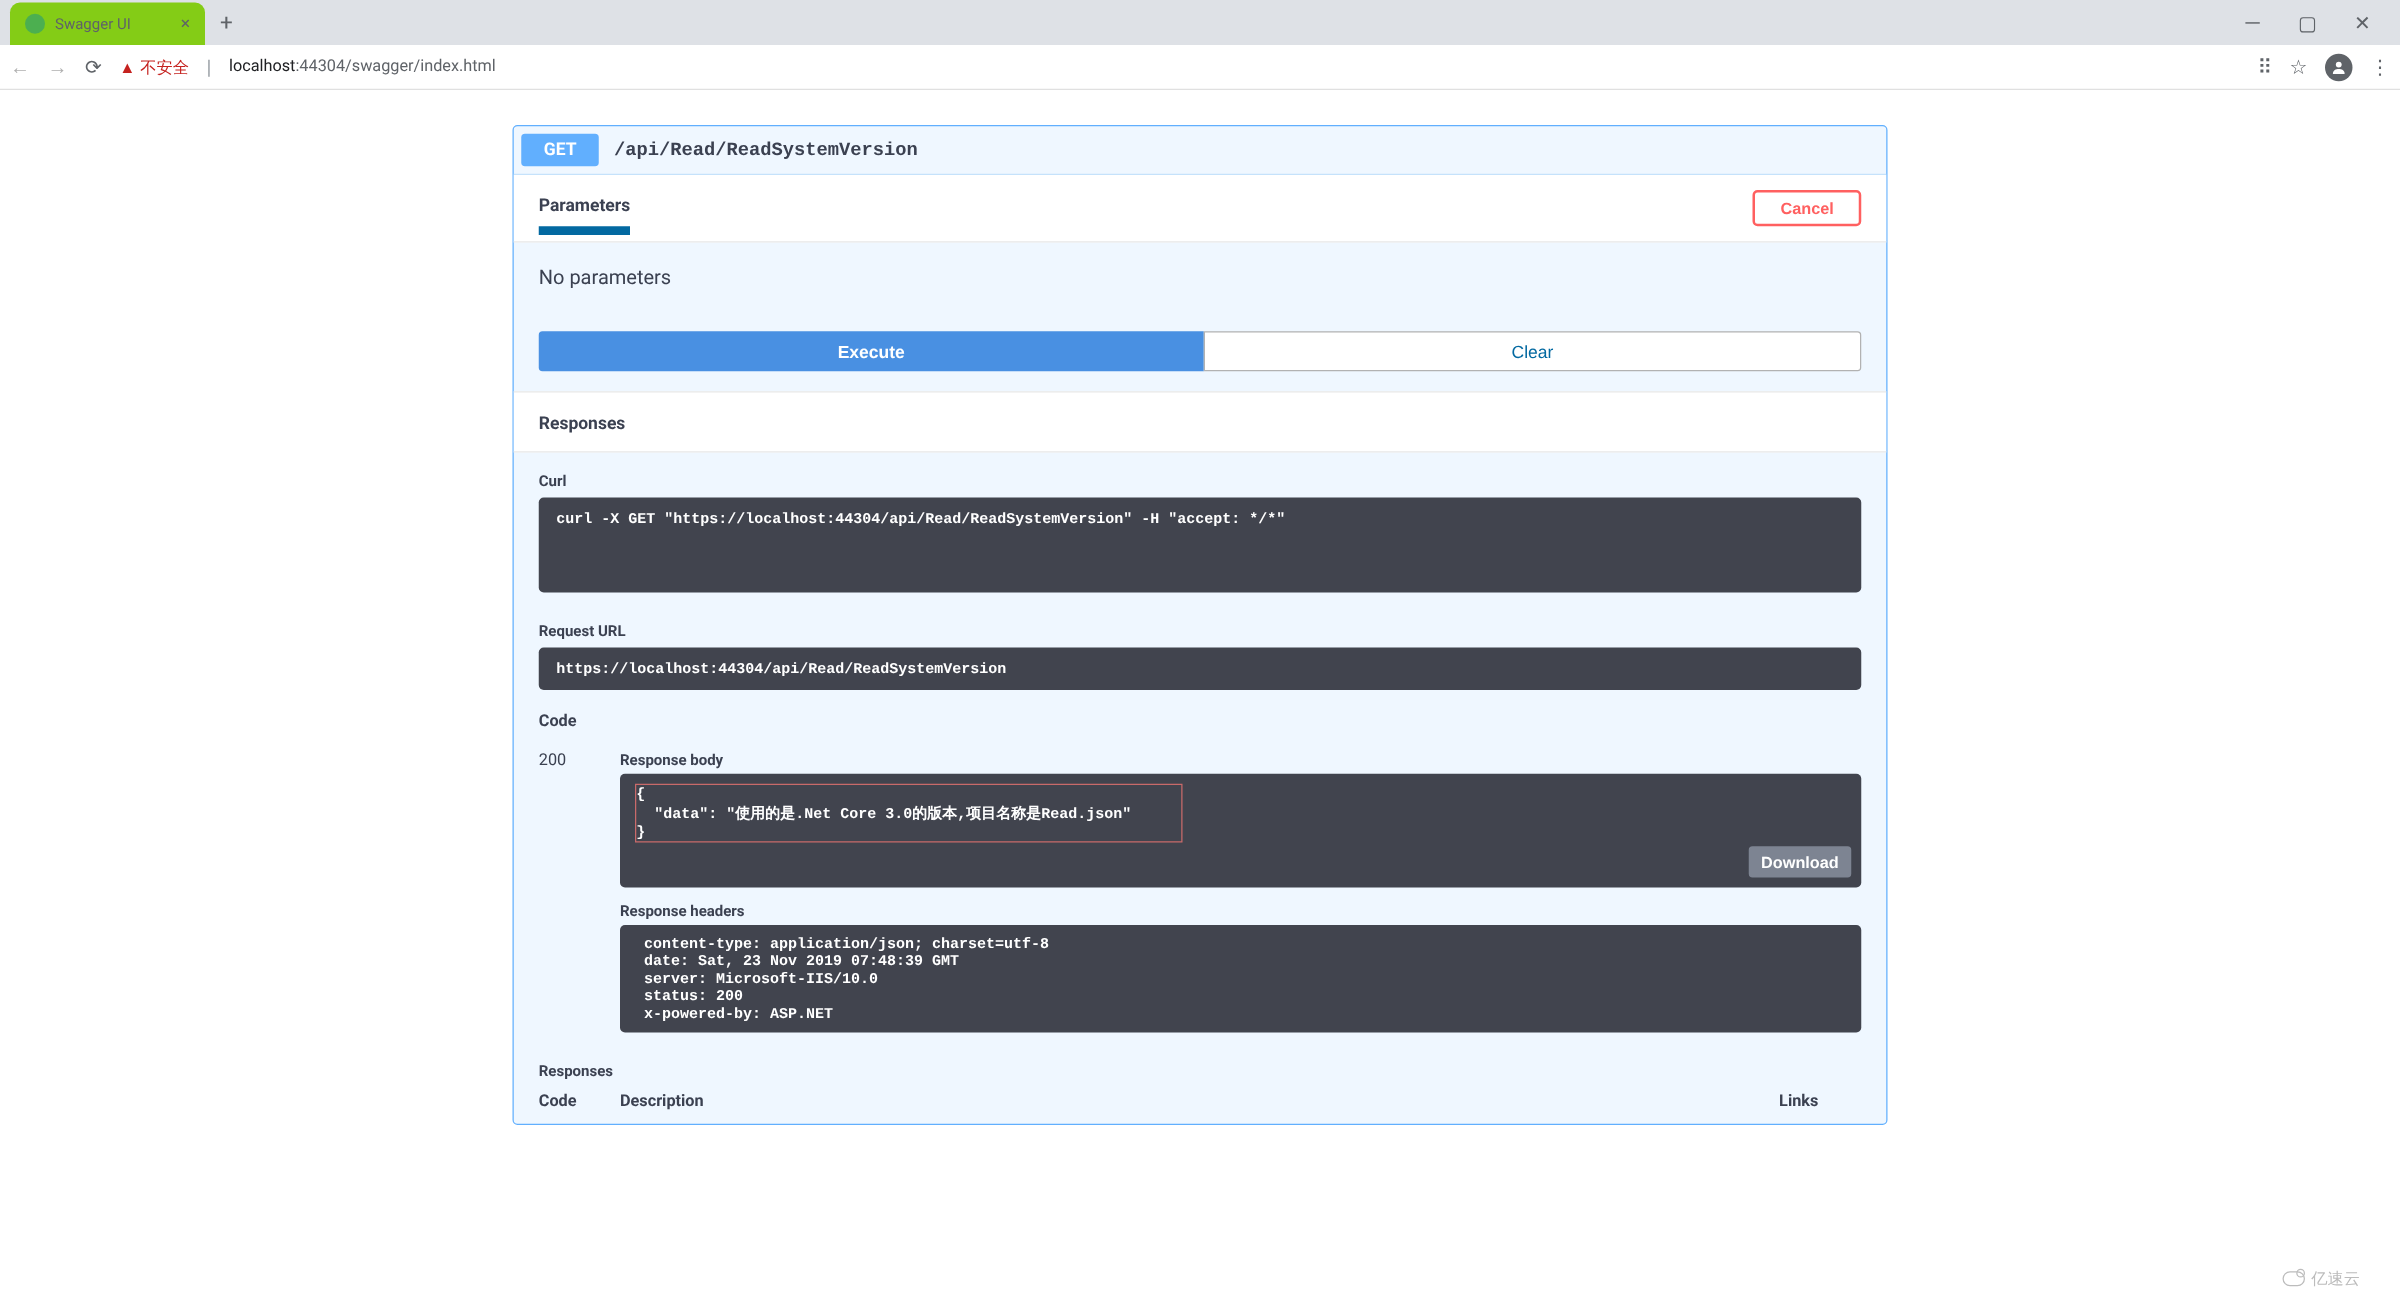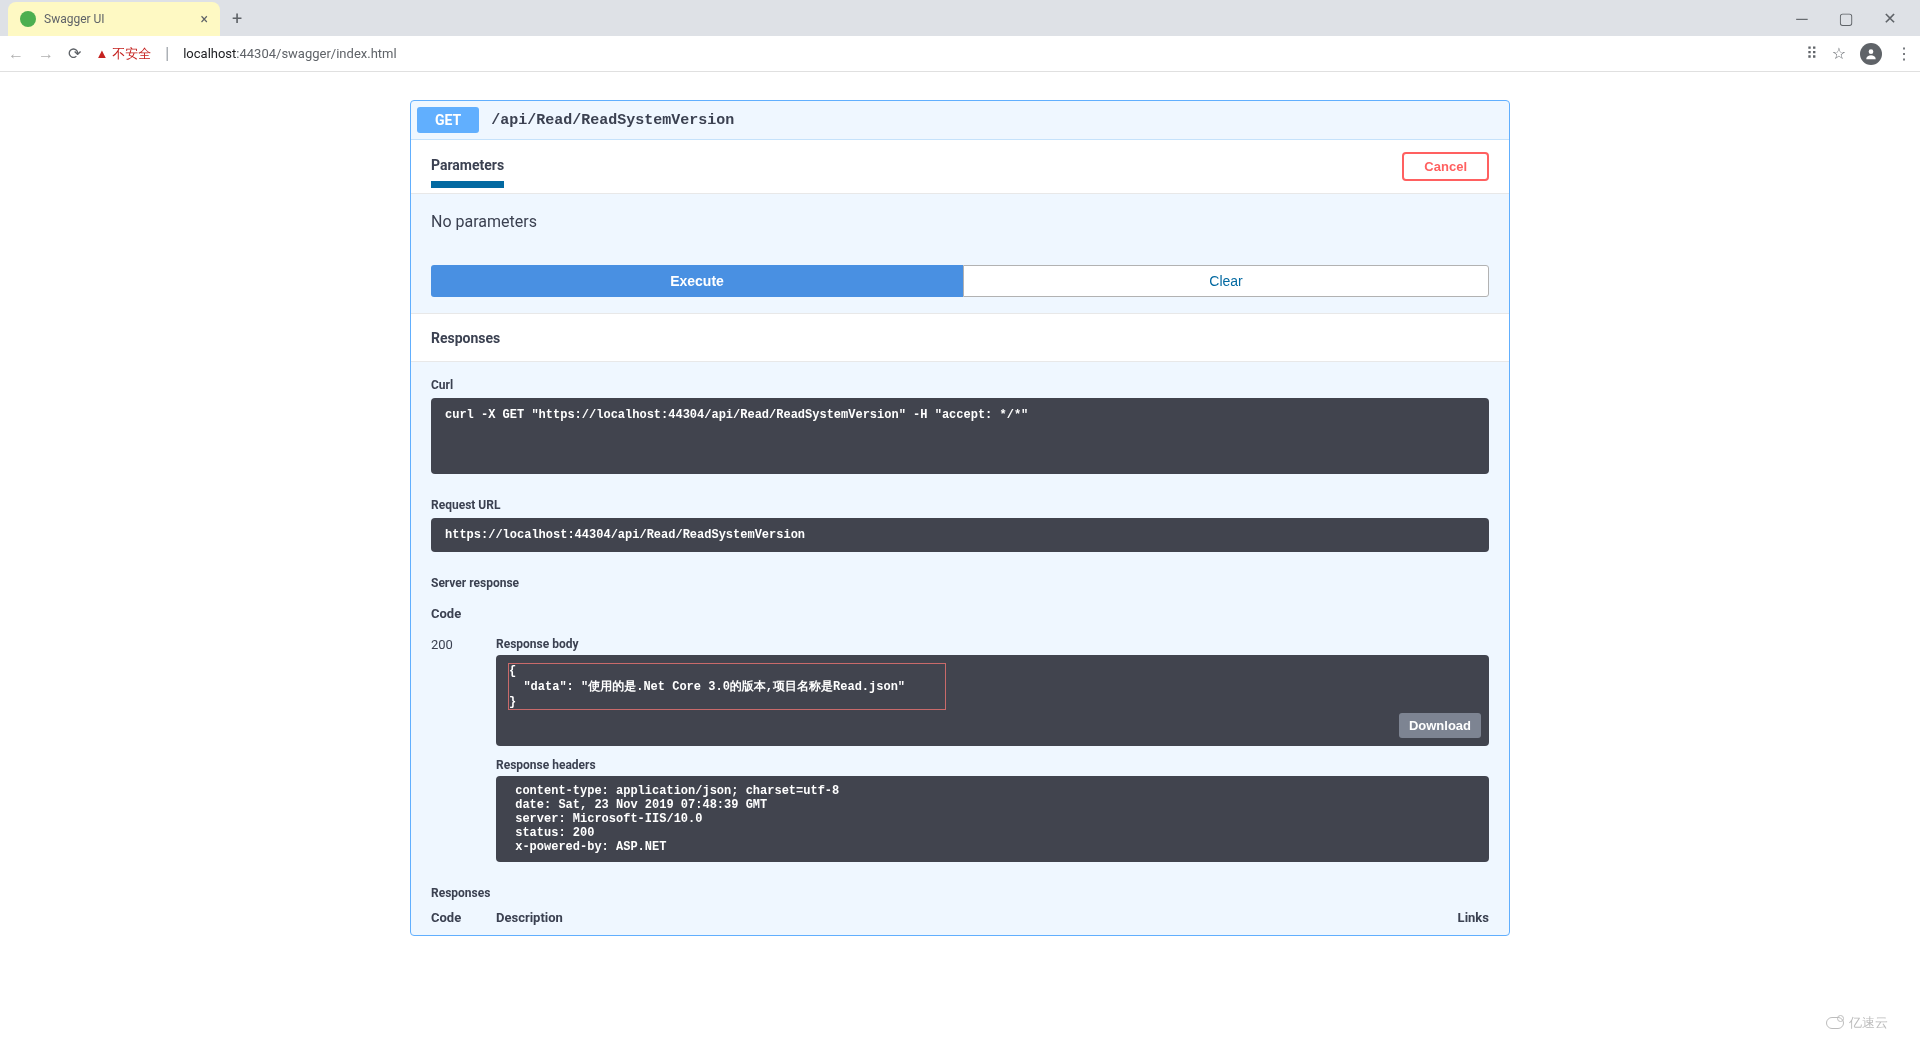--- a/index.html
+++ b/index.html
@@ -1,21 +1,21 @@
 <!DOCTYPE html>
 <html><head>
 <meta charset="utf-8">
 <style>
 * { margin: 0; padding: 0; box-sizing: border-box; }
 body { font-family: -apple-system, BlinkMacSystemFont, "Segoe UI", Roboto, sans-serif; background: #fff; overflow: hidden; }
 
 
 .browser-chrome { background: #dee1e6; }
 .tab-bar { display: flex; align-items: center; height: 36px; padding: 0 8px; }
-.tab { display: flex; align-items: center; background: #fef9c3; border-radius: 8px 8px 0 0; height: 34px; padding: 0 12px; width: 212px; margin-top: 2px; gap: 8px; }
+.tab { display: flex; align-items: center; background: #84cc16; border-radius: 8px 8px 0 0; height: 34px; padding: 0 12px; width: 156px; margin-top: 2px; gap: 8px; }
 .tab-favicon { width: 16px; height: 16px; background: #4caf50; border-radius: 50%; flex-shrink: 0; }
 .tab-title { font-size: 12px; color: #5f6368; flex: 1; white-space: nowrap; overflow: hidden; }
 .tab-close { font-size: 14px; color: #5f6368; cursor: pointer; }
 .new-tab { font-size: 18px; color: #5f6368; margin-left: 12px; cursor: pointer; }
 .window-controls { margin-left: auto; display: flex; gap: 16px; padding-right: 8px; }
 .win-ctrl { width: 28px; height: 28px; display: flex; align-items: center; justify-content: center; color: #5f6368; cursor: pointer; }
 .address-bar { display: flex; align-items: center; background: #fff; height: 36px; padding: 0 8px; gap: 14px; border-bottom: 1px solid #e0e0e0; }
 .nav-btn { color: #5f6368; cursor: pointer; font-size: 16px; display:flex; align-items:center; }
 .nav-btn.disabled { color: #b0b0b0; }
 .security-warn { display: flex; align-items: center; gap: 4px; font-size: 13px; color: #c5221f; }
@@ -46,21 +46,21 @@
 .clear-btn { flex: 1; background: #fff; color: #0369a1; border: 1px solid #b2b2b2; padding: 4px; font-weight: 400; font-size: 14px; cursor: pointer; border-radius: 0 3px 3px 0; }
 .responses-header { padding: 14px 20px; background: #fff; border-top: 1px solid #e8e8e8; border-bottom: 1px solid #e8e8e8; }
 .responses-title { font-size: 14px; font-weight: 700; color: #3b4151; }
 .resp-section { padding: 16px 20px 8px 20px; }
 .resp-label { font-size: 12px; font-weight: 700; color: #3b4151; margin-bottom: 6px; }
 .code-block { background: #41444e; color: #fff; padding: 10px 14px; border-radius: 4px; font-family: "Courier New", monospace; font-size: 12px; white-space: pre; overflow: auto; min-height: 26px; font-weight: 600;}
 .code-block.tall { min-height: 76px; }
 .table-head { display: flex; padding: 10px 20px; font-size: 13px; font-weight: 700; color: #3b4151; }
 .col-code { width: 65px; }
 .col-details { flex: 1; }
-.col-links { width: 100px; text-align: right; }
+.col-links { width: 100px; text-align: center; }
 .resp-row { display: flex; padding: 6px 20px; }
 .code-val { width: 65px; font-size: 13px; color: #3b4151; }
 .details-col { flex: 1; }
 .sub-label { font-size: 12px; font-weight: 700; color: #3b4151; margin-bottom: 4px; }
 .body-block { background: #41444e; color: #fff; padding: 8px 12px; border-radius: 4px; font-family: "Courier New", monospace; font-size: 12px; white-space: pre; position: relative; margin-bottom: 12px; font-weight:600;}
 .body-hl { border: 1px solid #c96a6a; display: inline-block; padding-right: 40px; }
 .download-btn { position: absolute; right: 8px; bottom: 8px; background: #7d8492; color: #fff; border: none; padding: 5px 10px; font-weight: 700; font-size: 13px; border-radius: 3px; cursor: pointer; }
 .sub-sec-label { font-size: 12px; font-weight: 700; color: #3b4151; padding: 6px 20px 0 20px; }
 
 
@@ -146,23 +146,20 @@
       <div class="resp-section">
         <div class="resp-label">Curl</div>
         <div class="code-block tall">curl -X GET "https://localhost:44304/api/Read/ReadSystemVersion" -H "accept: */*"</div>
       </div>
 
       <div class="resp-section">
         <div class="resp-label">Request URL</div>
         <div class="code-block">https://localhost:44304/api/Read/ReadSystemVersion</div>
       </div>
 
-      <div class="resp-section" style="padding-bottom:0;">
-        <div class="resp-label">Server response</div>
-      </div>
       <div class="table-head">
         <span class="col-code">Code</span>
       </div>
 
       <div class="resp-row">
         <div class="code-val">200</div>
         <div class="details-col">
           <div class="sub-label">Response body</div>
           <div class="body-block"><span class="body-hl">{
   "data": "使用的是.Net Core 3.0的版本,项目名称是Read.json"

